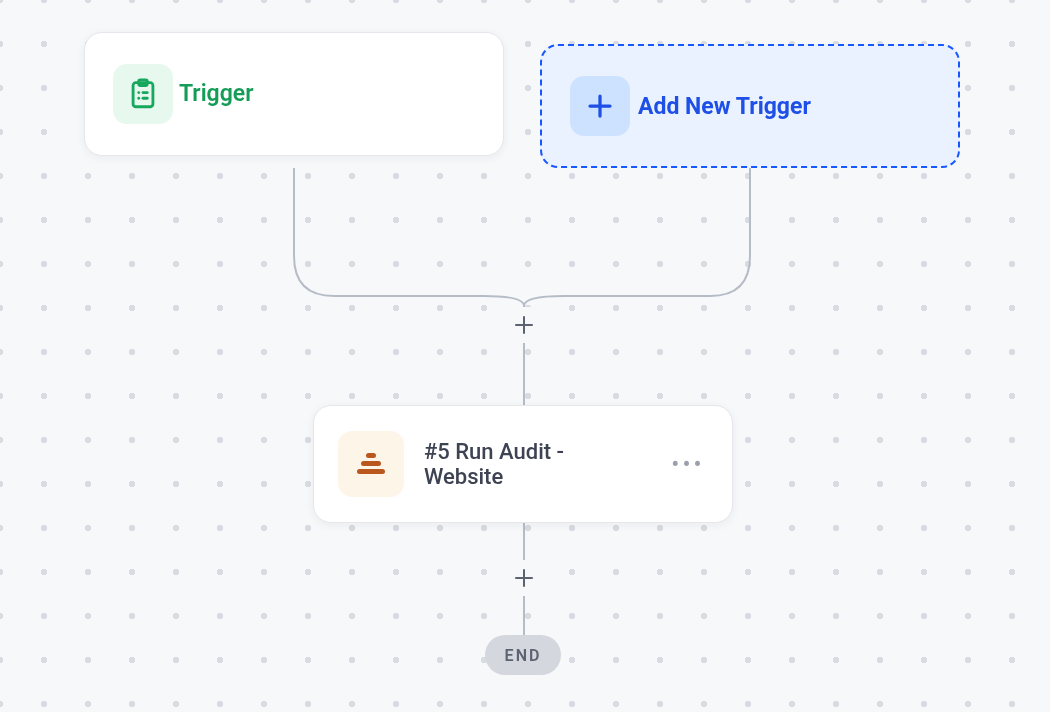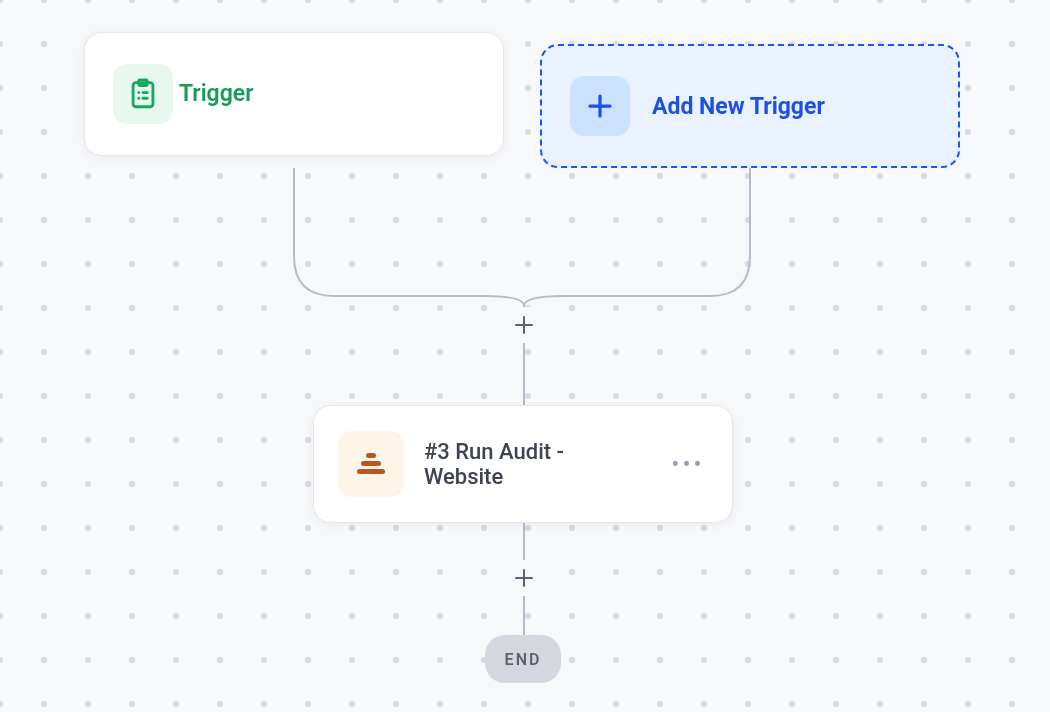--- a/index.html
+++ b/index.html
@@ -56,21 +56,21 @@
     left: 540px;
     top: 44px;
     width: 420px;
     height: 124px;
     background: #eaf2ff;
     border: 2px dashed #1857ff;
     border-radius: 18px;
     padding: 25px 28px;
     display: flex;
     align-items: center;
-    gap: 22px;
+    gap: 8px;
     cursor: pointer;
   }
   .addtrigger-iconbox {
     width: 60px; height: 60px;
     border-radius: 14px;
     background: #cde2ff;
     display: flex; align-items: center; justify-content: center;
     flex-shrink: 0;
   }
   .addtrigger-label { font-size: 23px; font-weight: 700; color: #1e4fe6; }
@@ -108,21 +108,21 @@
     font-size: 24px;
     letter-spacing: 3px;
   }
 
   
   .end-pill {
     position: absolute;
     left: 485px;
     top: 635px;
     width: 76px;
-    height: 48px;
+    height: 40px;
     background: #d5d7de;
     border-radius: 20px;
     display: flex; align-items: center; justify-content: center;
     font-size: 16px;
     font-weight: 600;
     letter-spacing: 2px;
     color: #5b6270;
   }
 
   
@@ -192,21 +192,21 @@
   </div>
 
   <div class="step-card">
     <div class="step-iconbox">
       <svg width="40" height="40" viewBox="0 0 40 40">
         <rect x="15" y="9" width="10" height="5" rx="2.5" fill="#b9571e"></rect>
         <rect x="10" y="17" width="20" height="5" rx="2.5" fill="#b9571e"></rect>
         <rect x="6" y="25" width="28" height="5" rx="2.5" fill="#b9571e"></rect>
       </svg>
     </div>
-    <div class="step-label">#3 Run Audit - Website</div>
+    <div class="step-label">#5 Run Audit - Website</div>
     <div class="step-more">
       <span>•••</span>
     </div>
   </div>
 
   <div class="plus-node bot">
     <svg width="24" height="24" viewBox="0 0 24 24" fill="none" stroke="#5b6270" stroke-width="2" stroke-linecap="round">
       <line x1="12" y1="4" x2="12" y2="20"></line>
       <line x1="4" y1="12" x2="20" y2="12"></line>
     </svg>

